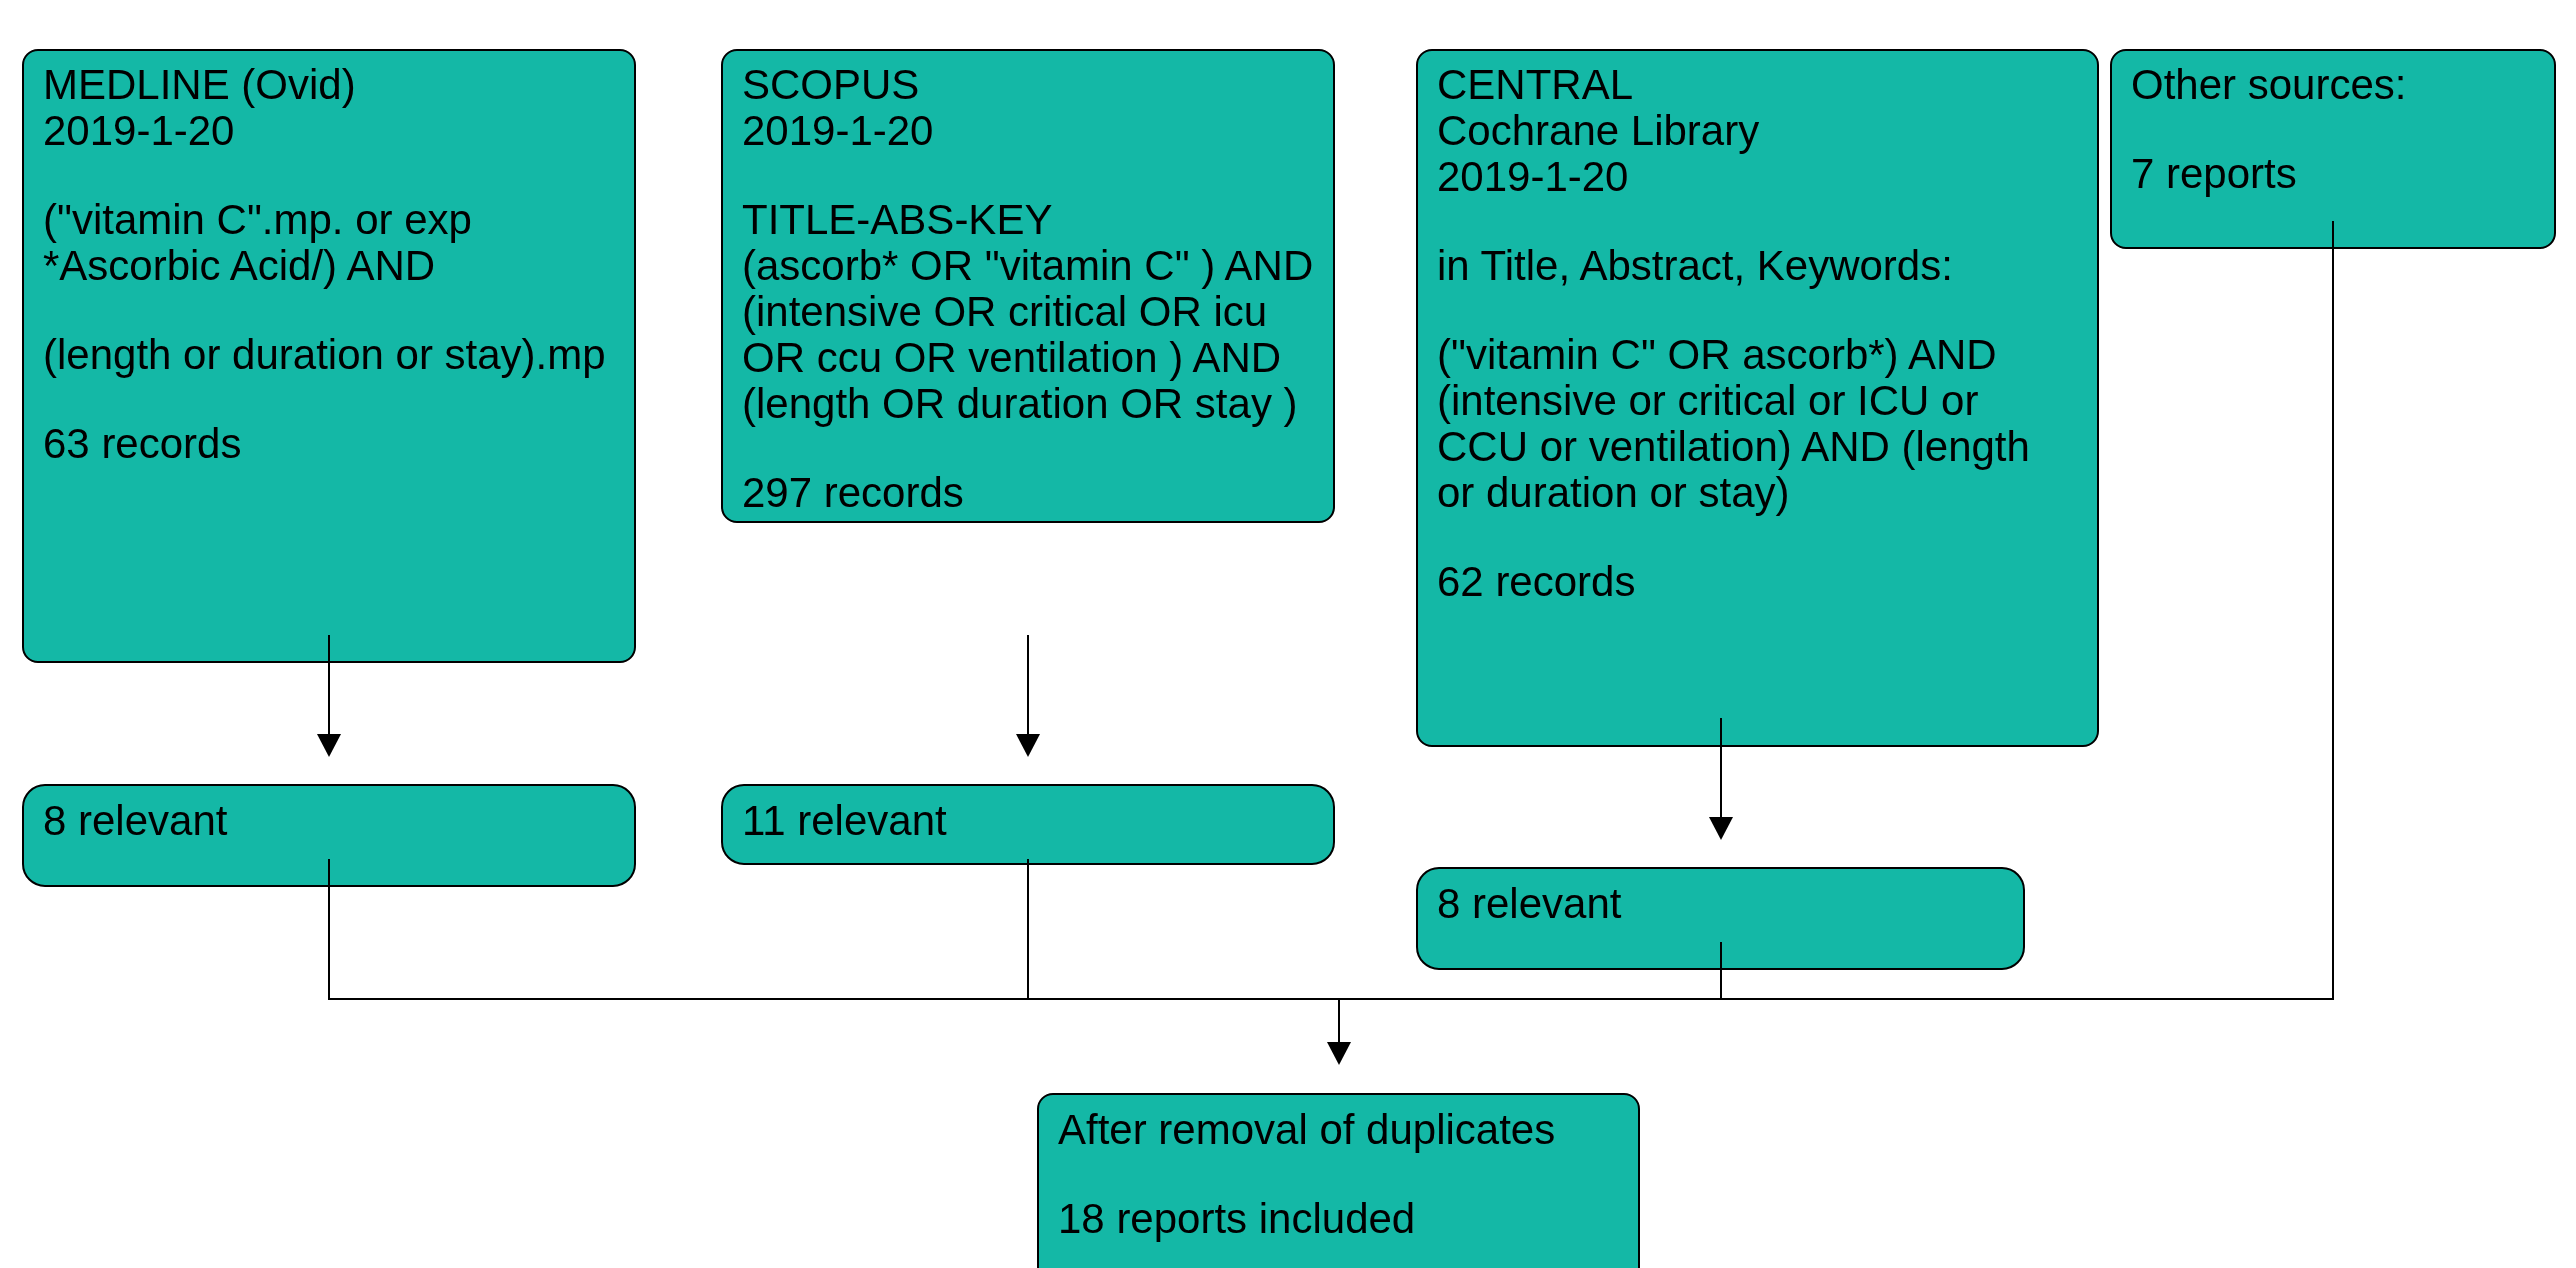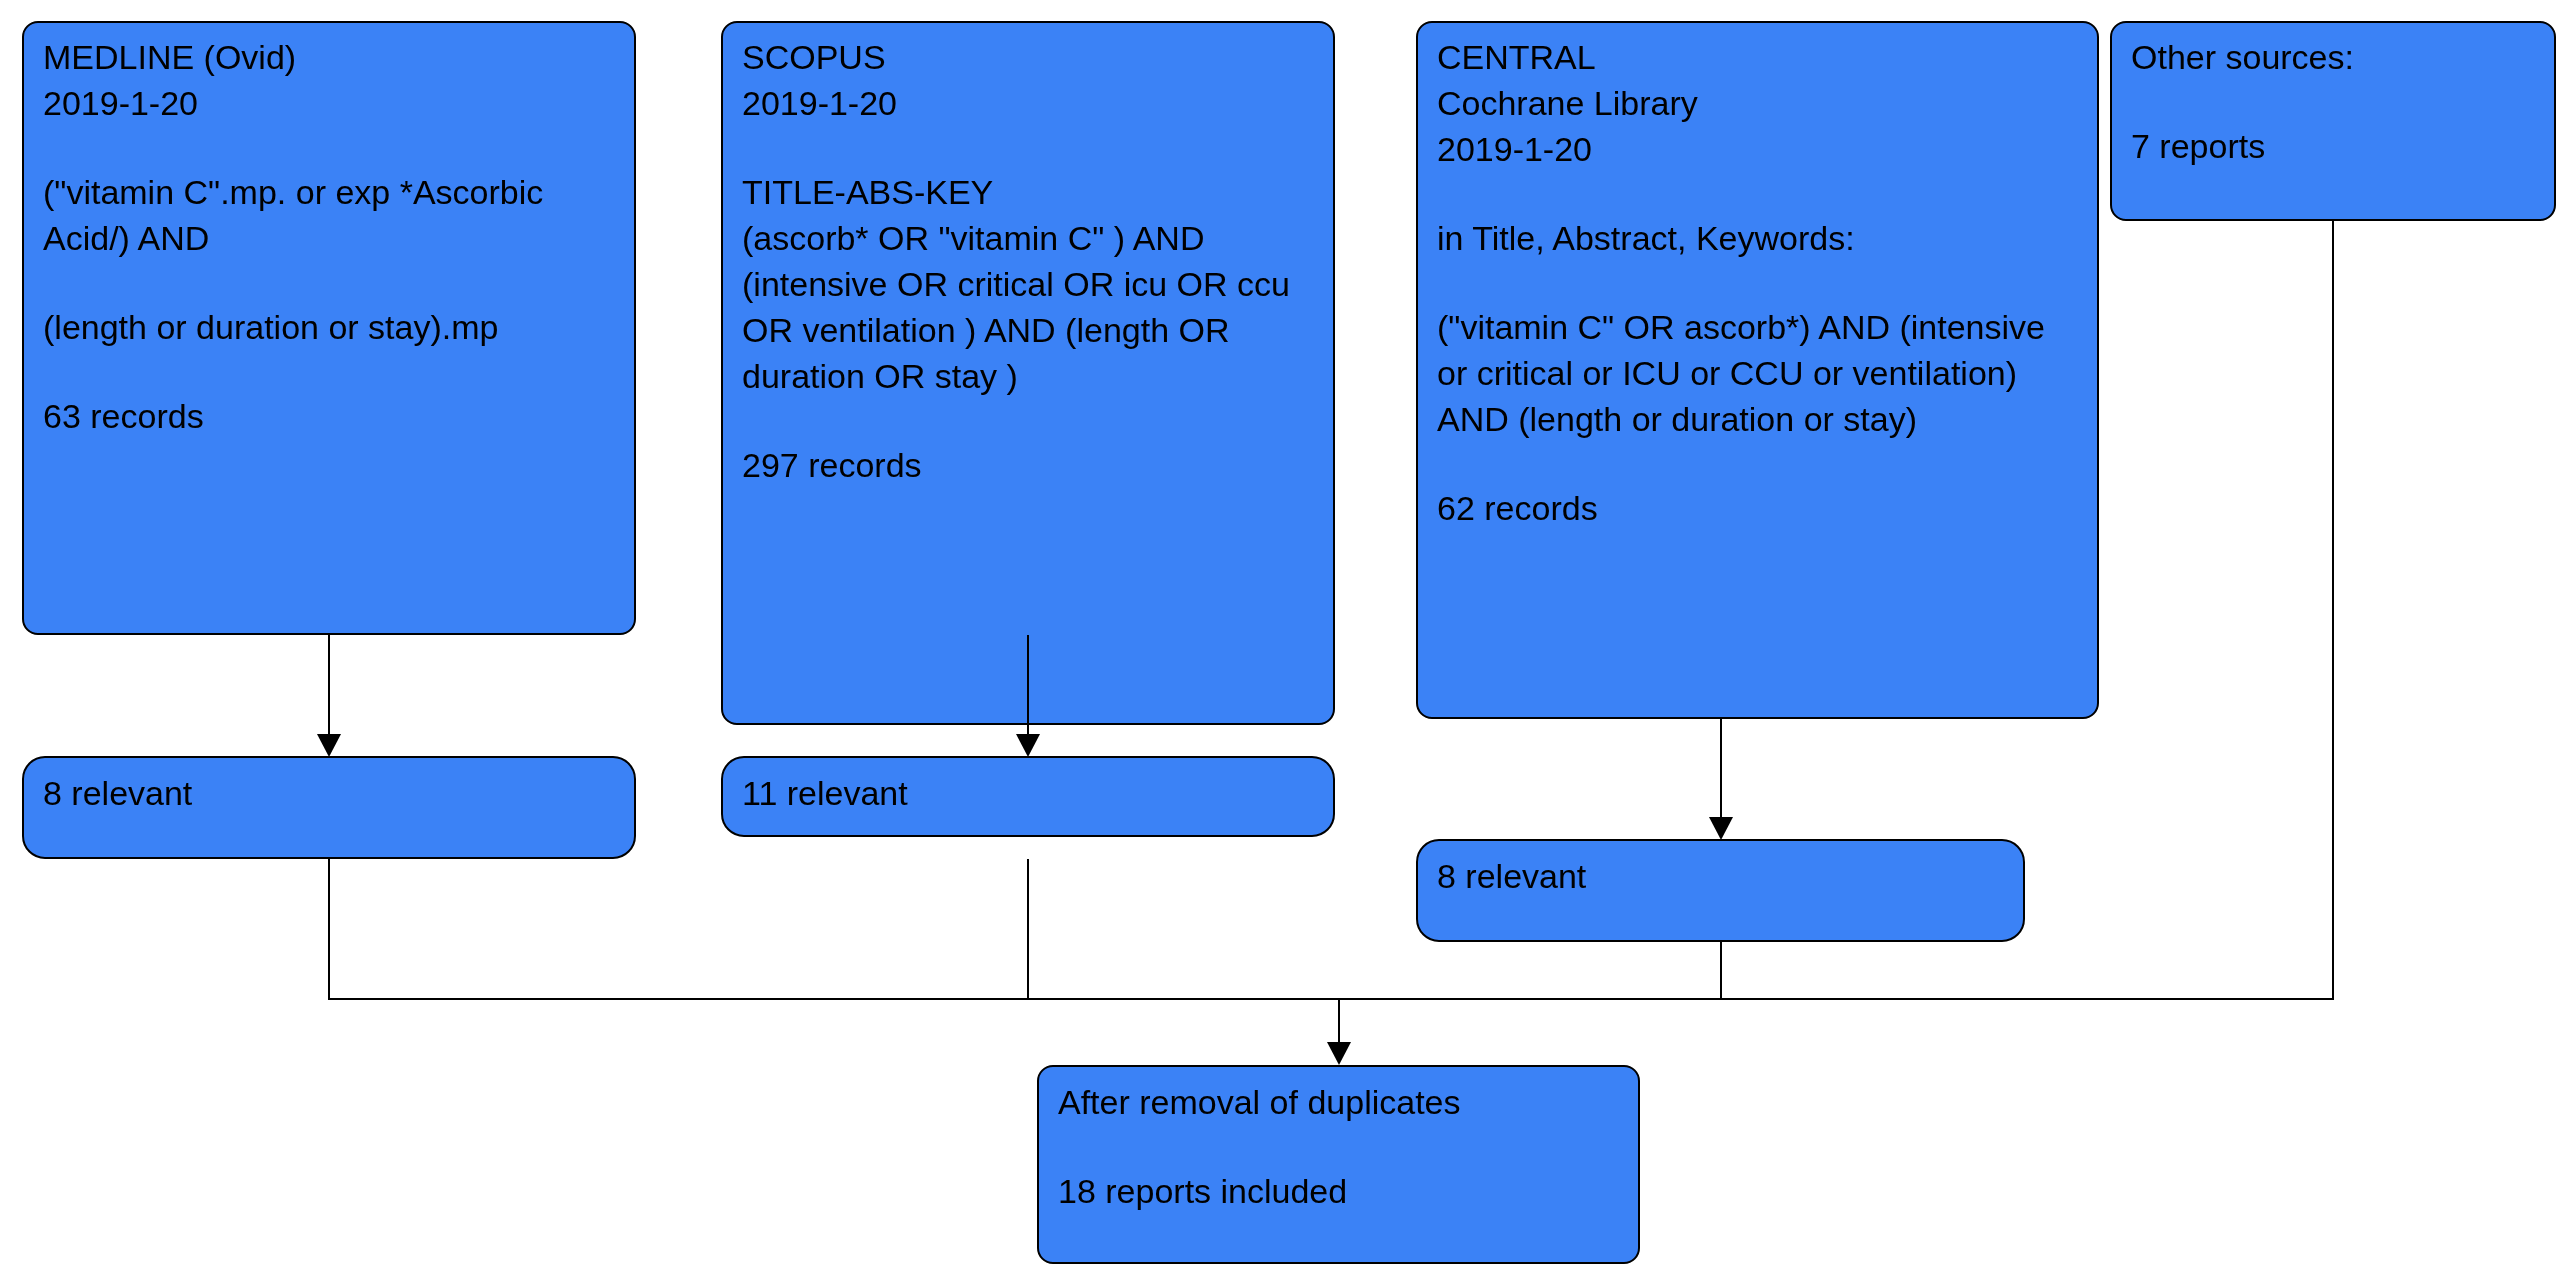--- a/index.html
+++ b/index.html
@@ -13,26 +13,27 @@
   .canvas {
     position: relative;
     width: 2576px;
     height: 1269px;
     background: #ffffff;
     overflow: hidden;
   }
   .box {
     position: absolute;
     box-sizing: border-box;
-    background: #3b82f6;
+    background: #14b8a6;
     border: 2.2px solid #000000;
     border-radius: 16px;
     padding: 11.8px 19px;
-    font-size: 34px;
+    font-size: 42px;
     line-height: 46px;
+    margin-top: 28px;
   }
   .box.small {
     border-radius: 23px;
   }
   .line { margin: 0; }
   .gap { margin-top: 43px; }
   .vline {
     position: absolute;
     width: 2.2px;
     background: #000000;
@@ -46,21 +47,21 @@
     position: absolute;
     width: 0;
     height: 0;
     border-left: 12.5px solid transparent;
     border-right: 12.5px solid transparent;
     border-top: 23.5px solid #000000;
   }
 
   
   #box-medline   { left: 22px;   top: 20.6px;  width: 614px; height: 614px; }
-  #box-scopus    { left: 721px;  top: 20.6px;  width: 614px; height: 704px; }
+  #box-scopus    { left: 721px;  top: 20.6px;  width: 614px; height: 474px; }
   #box-central   { left: 1416px; top: 20.6px;  width: 683px; height: 698px; }
   #box-other     { left: 2110px; top: 20.6px;  width: 446px; height: 200px; }
 
   
   #box-medline-rel { left: 22px;   top: 756px; width: 614px; height: 103px; }
   #box-scopus-rel  { left: 721px;  top: 756px; width: 614px; height: 81px; }
   #box-central-rel { left: 1416px; top: 839px; width: 609px; height: 103px; }
 
   
   #box-dedup { left: 1037px; top: 1065px; width: 603px; height: 199px; }

